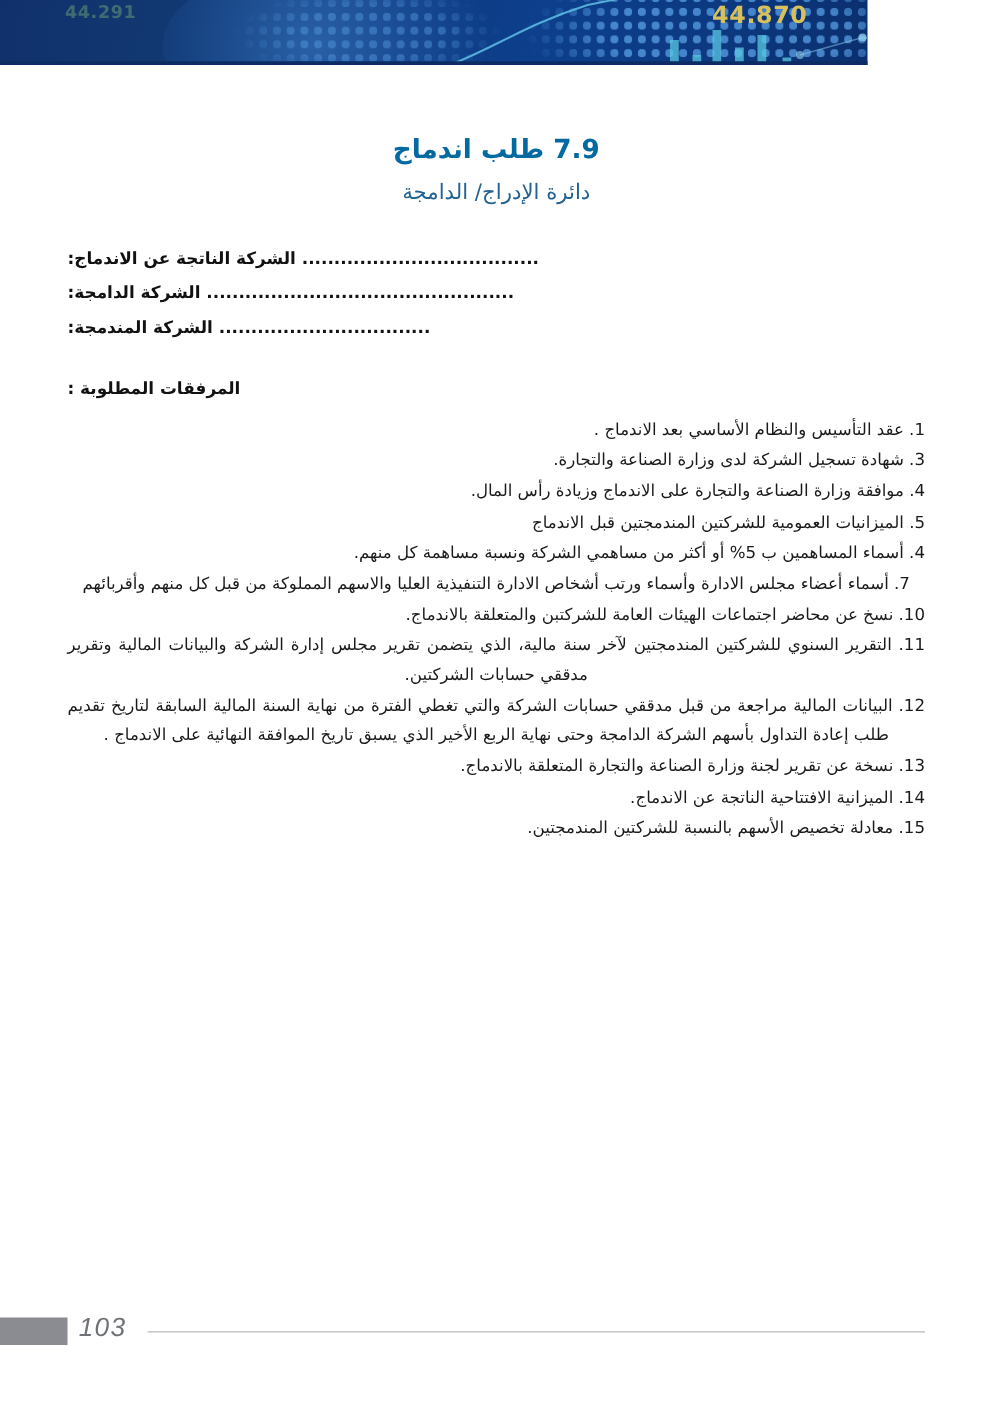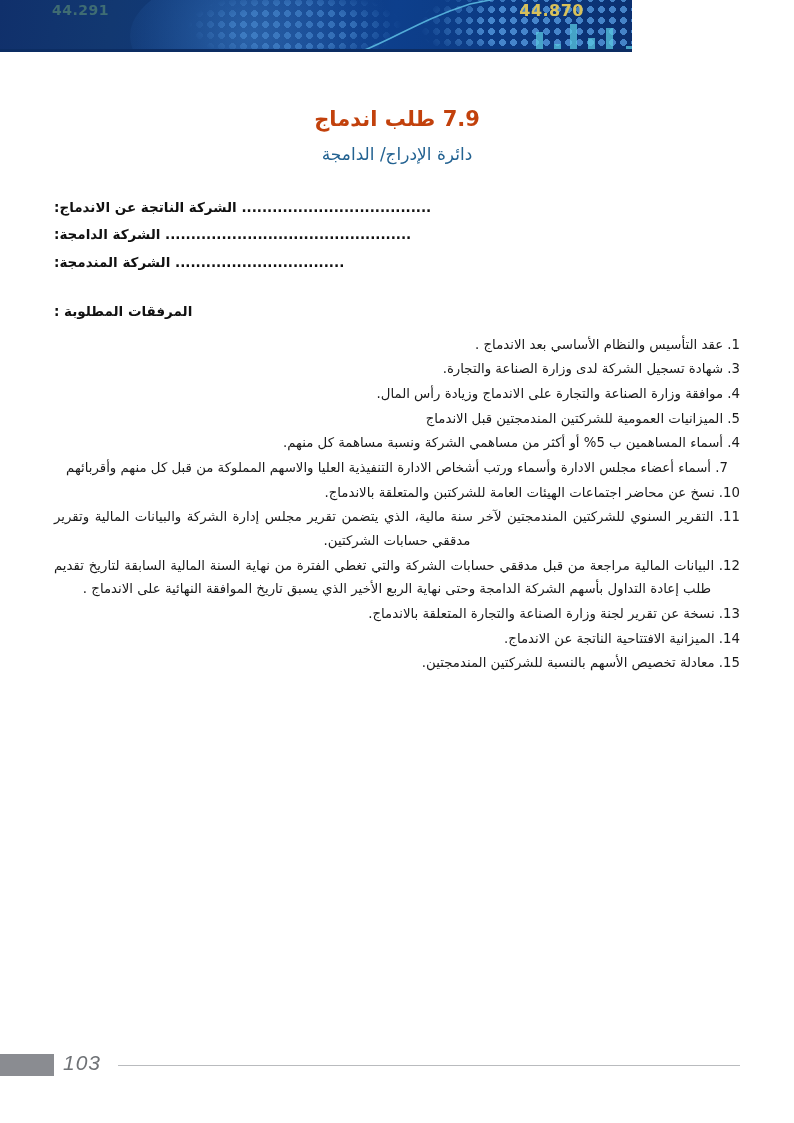--- a/index.html
+++ b/index.html
@@ -12,21 +12,21 @@
     background: #ffffff;
     font-family: "DejaVu Sans", "Liberation Sans", sans-serif;
     position: relative;
     overflow: hidden;
   }
 
   
   .banner {
     position: absolute;
     top: 0; left: 0;
-    width: 632px;
+    width: 694px;
     height: 52px;
     overflow: hidden;
     background: linear-gradient(100deg,
                 #10306b 0%,
                 #123871 18%,
                 #0f3a7e 42%,
                 #0d3f8c 62%,
                 #0c3a82 80%,
                 #0b2f6e 100%);
   }
@@ -69,21 +69,21 @@
     top: 0; left: 0;
     width: 794px; height: 52px;
   }
   .banner-num {
     position: absolute;
     font-family: "DejaVu Sans", sans-serif;
     font-weight: bold;
     letter-spacing: .5px;
   }
   .banner-num.left  { left: 52px;  top: 2px;  font-size: 14px; color: rgba(120,175,120,0.45); }
-  .banner-num.right { right: 48px; top: 1px;  font-size: 16px; color: #d8c15a; }
+  .banner-num.right { right: 48px; top: 1px;  font-size: 19px; color: #d8c15a; }
   .banner-bottom-edge {
     position: absolute;
     left: 0; bottom: 0;
     width: 794px; height: 3px;
     background: #0c2d63;
   }
 
   
   .page {
     position: absolute;
@@ -91,21 +91,21 @@
     width: 794px;
   }
 
   .title-block {
     text-align: center;
     margin-top: 52px;
   }
   .doc-title {
     font-size: 21px;
     font-weight: bold;
-    color: #c2410c;
+    color: #0369a1;
     line-height: 1.5;
     letter-spacing: 0;
   }
   .doc-subtitle {
     font-size: 17px;
     font-weight: normal;
     color: #236291;
     line-height: 1.6;
     margin-top: 5px;
   }

